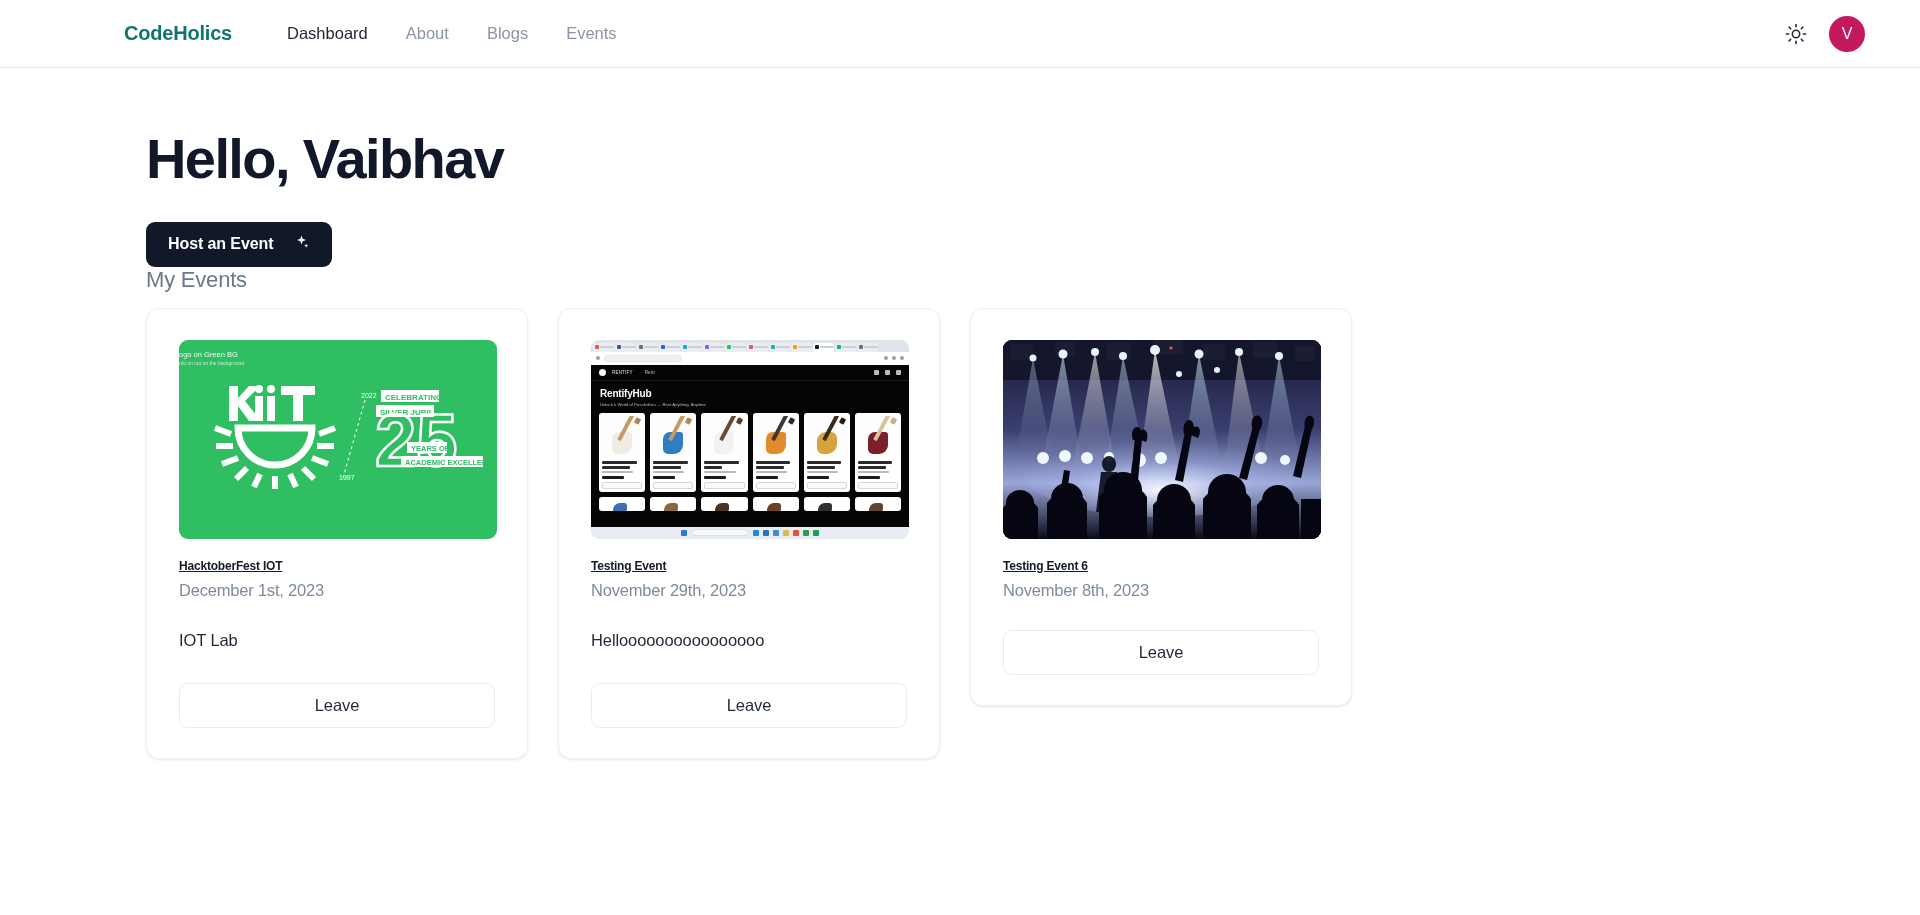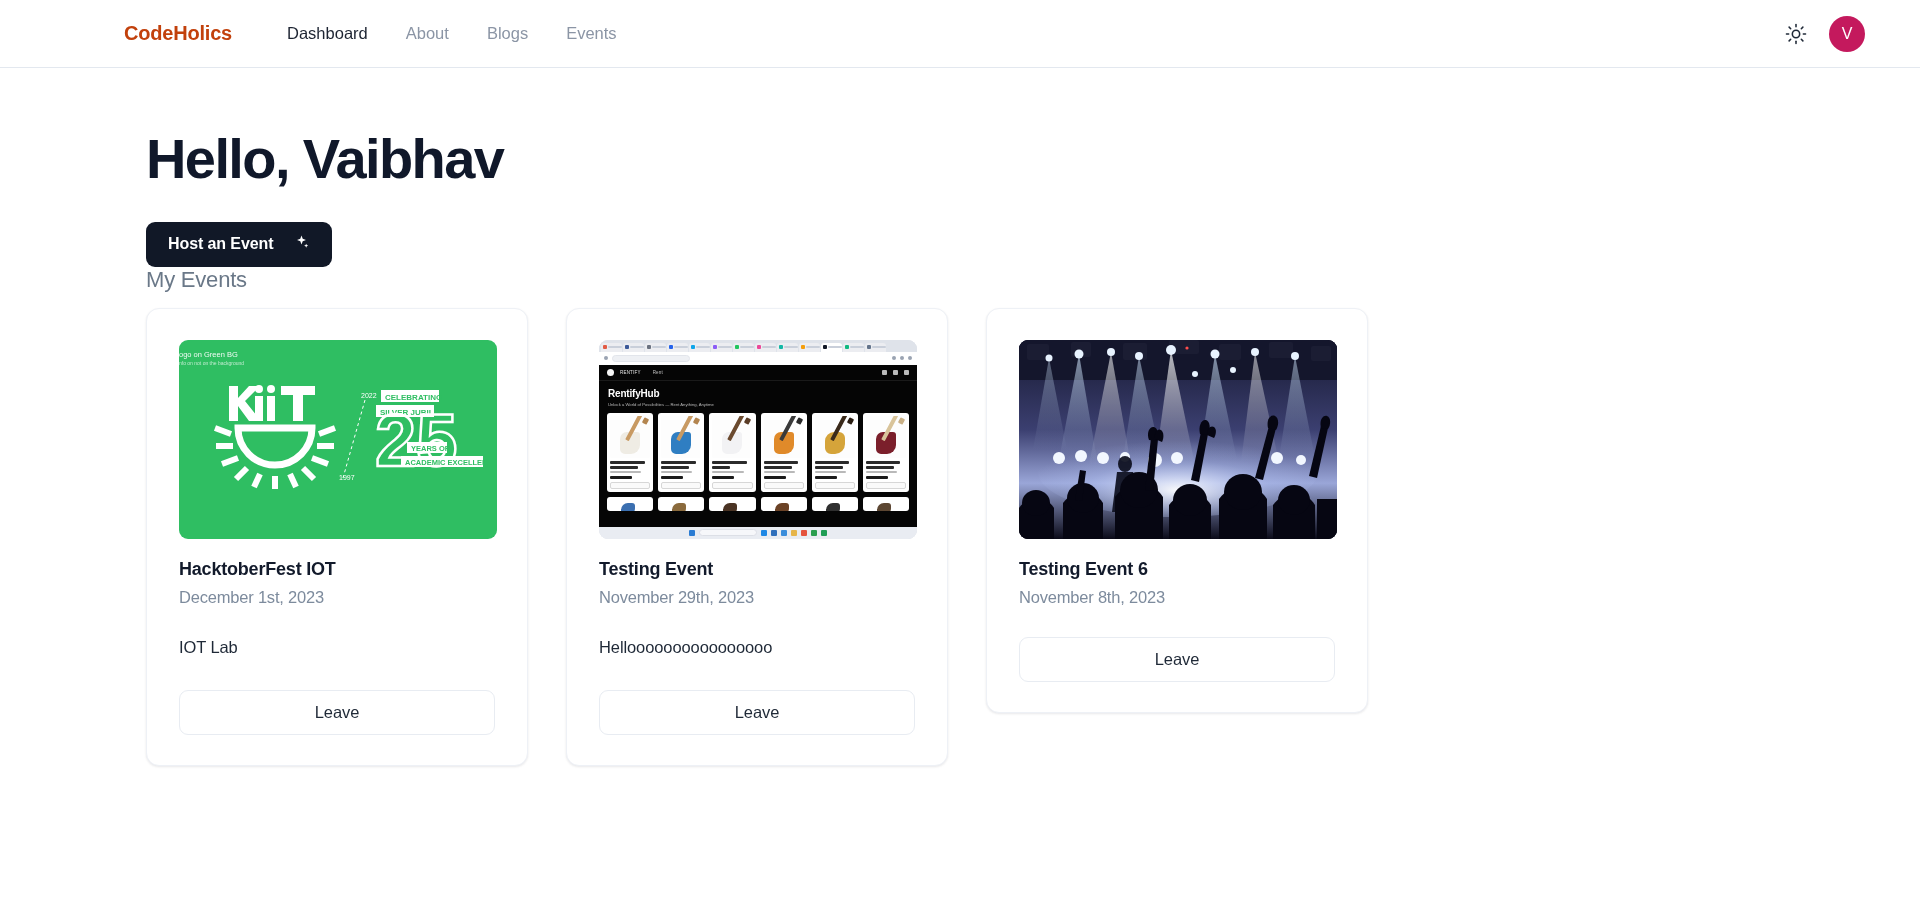--- a/index.html
+++ b/index.html
@@ -16,21 +16,21 @@
     width: 100%;
     background: #ffffff;
     border-bottom: 1px solid #e3e8ef;
     display: flex;
     align-items: center;
     padding: 0 55px 0 124px;
   }
   .brand {
     font-size: 20px;
     font-weight: 700;
-    color: #c2410c;
+    color: #0f766e;
     letter-spacing: -0.2px;
     white-space: nowrap;
   }
   .nav {
     display: flex;
     align-items: center;
     gap: 0px;
     margin-left: 36px;
   }
   .nav-link {
@@ -96,44 +96,45 @@
     color: #6a7888;
     font-weight: 400;
     letter-spacing: -0.2px;
   }
 
   
   .cards {
     margin-top: 15px;
     display: flex;
     align-items: flex-start;
-    gap: 38px;
+    gap: 30px;
   }
   .card {
     width: 382px;
     background: #ffffff;
     border: 1px solid #eef1f6;
     border-radius: 13px;
     box-shadow: 0 1px 3px rgba(16,24,40,0.06), 0 1px 2px rgba(16,24,40,0.04);
     padding: 31px 32px 30px 32px;
   }
   .card-media {
     width: 318px;
     height: 199px;
     border-radius: 9px;
     overflow: hidden;
     position: relative;
     background: #f3f4f6;
   }
   .card-title {
     margin-top: 20px;
-    font-size: 18px;
+    font-size: 12px;
     font-weight: 700;
     color: #121a2b;
     letter-spacing: -0.2px;
+    text-decoration: underline;
   }
   .card-date {
     margin-top: 8px;
     font-size: 16.5px;
     color: #7d8b9d;
     letter-spacing: -0.2px;
   }
   .card-desc {
     margin-top: 28px;
     font-size: 16.5px;

